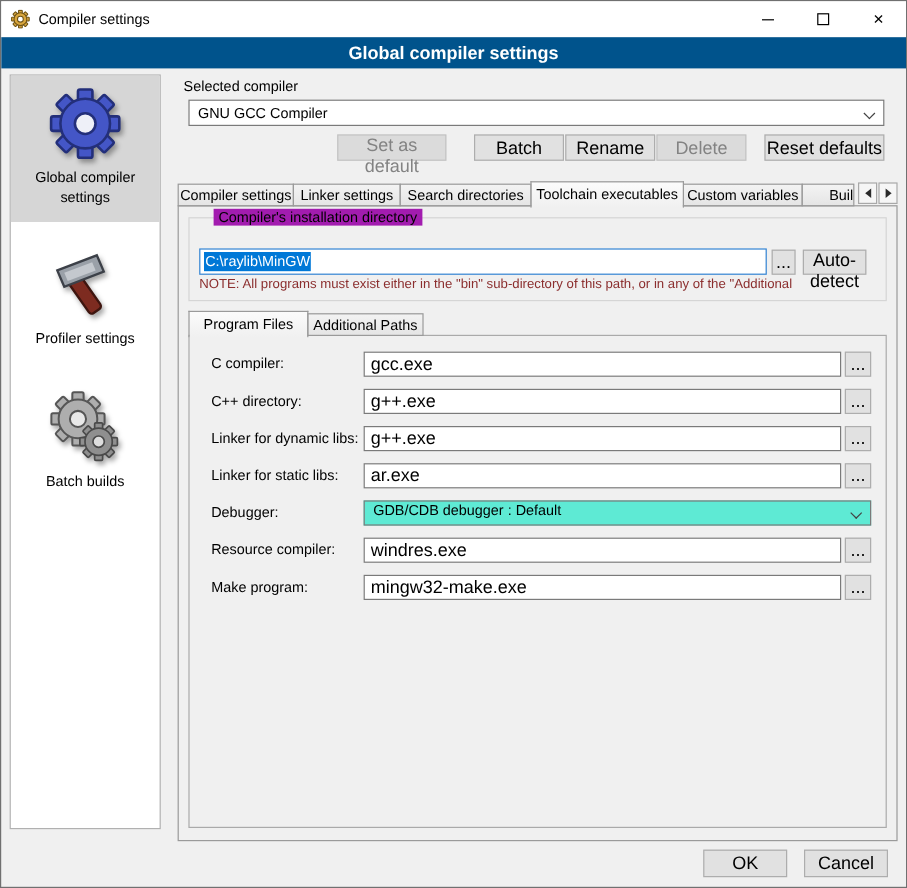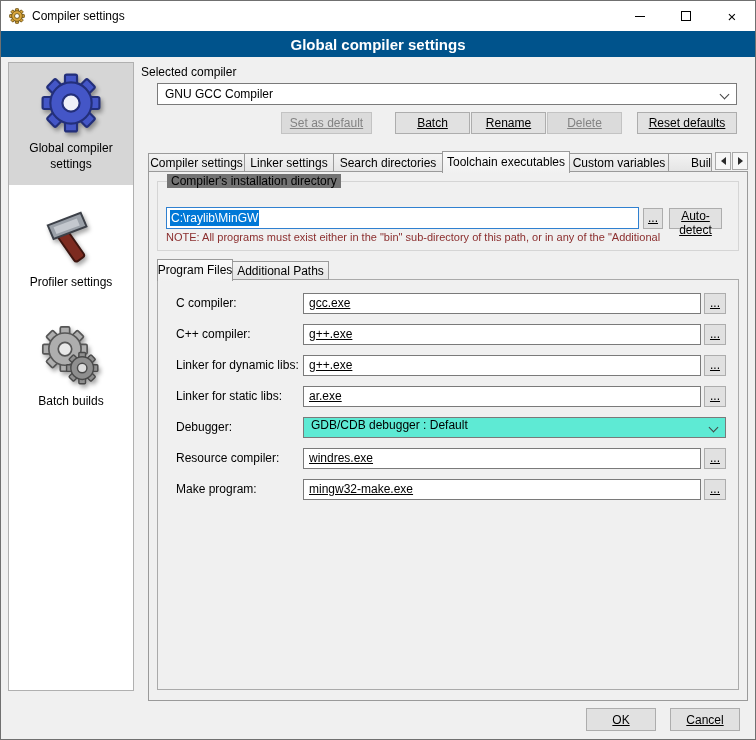--- a/index.html
+++ b/index.html
@@ -1,18 +1,18 @@
 <!DOCTYPE html>
 <html><head>
 <meta charset="utf-8">
 <style>
   * { margin:0; padding:0; box-sizing:border-box; }
   html,body { background:#ffffff; }
   body { width:756px; height:740px; font-family:"Liberation Sans",sans-serif; font-size:12px; color:#000; }
-  button, input { font-family:"Liberation Sans",sans-serif; font-size:12px; color:#000;text-decoration:underline; }
+  button, input { font-family:"Liberation Sans",sans-serif; font-size:15px; color:#000; }
 
   .window { position:relative; width:756px; height:740px; border:1px solid #707070; background:#f0f0f0; overflow:hidden; }
 
   
   .titlebar { position:absolute; left:0; top:0; width:100%; height:30px; background:#ffffff; display:flex; align-items:center; }
   .title-icon { margin-left:8px; width:16px; height:16px; flex:none; }
   .title-text { margin-left:7px; font-size:12px; }
   .winbtns { margin-left:auto; display:flex; height:100%; }
   .winbtn { width:46px; height:100%; display:flex; align-items:center; justify-content:center; }
   .min-glyph { width:10px; height:1px; background:#000; display:block; }
@@ -26,21 +26,21 @@
   
   .sidebar { position:absolute; left:7px; top:61px; width:126px; height:629px; background:#ffffff; border:1px solid #b0b0b0; }
   .side-item { display:flex; flex-direction:column; align-items:center; text-align:center; padding:9px 4px 13px; }
   .side-item.selected { background:#d6d6d6; }
   .side-item + .side-item { margin-top:12px; }
   .side-icon { width:62px; height:62px; }
   .side-icon.shadow { filter:drop-shadow(2px 3px 2px rgba(0,0,0,0.35)); }
   .side-label { margin-top:7px; line-height:1.3; }
 
   
-  .sel-label { position:absolute; left:140px; top:64px; }
+  .sel-label { position:absolute; left:152px; top:64px; }
   .combo { background:#fff; border:1px solid #7a7a7a; display:flex; align-items:center; padding:0 7px; position:relative; }
   .compiler-combo { position:absolute; left:156px; top:82px; width:580px; height:22px; }
   .chev { position:absolute; right:8px; top:7px; width:7px; height:7px; border-right:1.5px solid #444; border-bottom:1.5px solid #444; transform:rotate(45deg); }
 
   .btnrow { position:absolute; left:156px; top:111px; width:580px; height:22px; display:flex; }
   .btn { height:22px; background:#e1e1e1; border:1px solid #adadad; cursor:default; }
   .btn[disabled] { color:#838383; background:#dbdbdb; border-color:#c3c3c3; }
   .btn-setdefault { margin-left:124px; width:91px; }
   .btn-copy { margin-left:23px; width:75px; }
   .btn-rename { margin-left:1px; width:75px; }
@@ -56,21 +56,21 @@
   .tab-clipped { justify-content:flex-start; padding-left:22px; }
   .tab-scroll { position:absolute; right:0; bottom:2px; display:flex; background:#f0f0f0; padding-left:1px; }
   .scrollbtn { width:16px; height:18px; background:#f6f6f6; border:1px solid #a8a8a8; display:flex; align-items:center; justify-content:center; margin-left:1px; }
   .tri-left  { width:0; height:0; border-top:4px solid transparent; border-bottom:4px solid transparent; border-right:5px solid #2a2a2a; }
   .tri-right { width:0; height:0; border-top:4px solid transparent; border-bottom:4px solid transparent; border-left:5px solid #2a2a2a; }
 
   
   .panel { position:absolute; left:147px; top:170px; width:600px; height:530px; border:1px solid #9a9a9a; background:#f0f0f0; z-index:1; }
 
   .groupbox { position:absolute; left:8px; top:9px; width:582px; height:70px; border:1px solid #d5d5d5; }
-  .groupbox-title { position:absolute; top:-8px; left:9px; background:#737373; padding:0 4px; }
+  .groupbox-title { position:absolute; top:-8px; left:20px; background:#a21caf; padding:0 4px; }
   .dir-row { position:absolute; left:8px; top:25px; width:556px; height:22px; display:flex; align-items:center; }
   .textbox { flex:1; height:22px; background:#fff; border:1px solid #2f80d0; display:flex; align-items:center; padding:0 3px; overflow:hidden; white-space:nowrap; }
   .textbox .sel { background:#0078d7; color:#fff; padding:1px 1px; }
   .browse { width:20px; height:21px; margin-left:4px; flex:none; }
   .autodetect { width:53px; height:21px; margin-left:6px; flex:none; }
   .dir-note { position:absolute; left:17px; top:59px; width:578px; white-space:nowrap; overflow:hidden; color:#8b2e2e; font-size:11px; }
 
   
   .subtabbar { position:absolute; left:8px; top:86px; display:flex; align-items:flex-end; height:22px; z-index:3; }
   .subpanel { position:absolute; left:8px; top:107px; width:582px; height:411px; border:1px solid #aaaaaa; background:#f0f0f0; padding:12px 12px 0 18px; z-index:1; }
@@ -213,38 +213,38 @@
         <div class="textbox">
           <span class="sel">C:\raylib\MinGW</span>
         </div>
         <button class="btn browse">...</button>
         <button class="btn autodetect">Auto-detect</button>
       </div>
     </div>
     <div class="dir-note">NOTE: All programs must exist either in the "bin" sub-directory of this path, or in any of the "Additional</div>
 
     <div class="subtabbar">
-      <div class="tab active" style="width:76px">
+      <div class="tab active" style="width:100px">
           <span>Program Files</span>
         </div>
       <div class="tab" style="width:97px">
           <span>Additional Paths</span>
         </div>
     </div>
 
     <div class="subpanel">
 
       <div class="frow">
         <span class="flabel">C compiler:</span>
         <input class="textinput" value="gcc.exe" style="">
         <button class="btn fbrowse">...</button>
       </div>
 
       <div class="frow">
-        <span class="flabel">C++ compiler:</span>
+        <span class="flabel">C++ directory:</span>
         <input class="textinput" value="g++.exe" style="">
         <button class="btn fbrowse">...</button>
       </div>
 
       <div class="frow">
         <span class="flabel">Linker for dynamic libs:</span>
         <input class="textinput" value="g++.exe" style="">
         <button class="btn fbrowse">...</button>
       </div>
 

